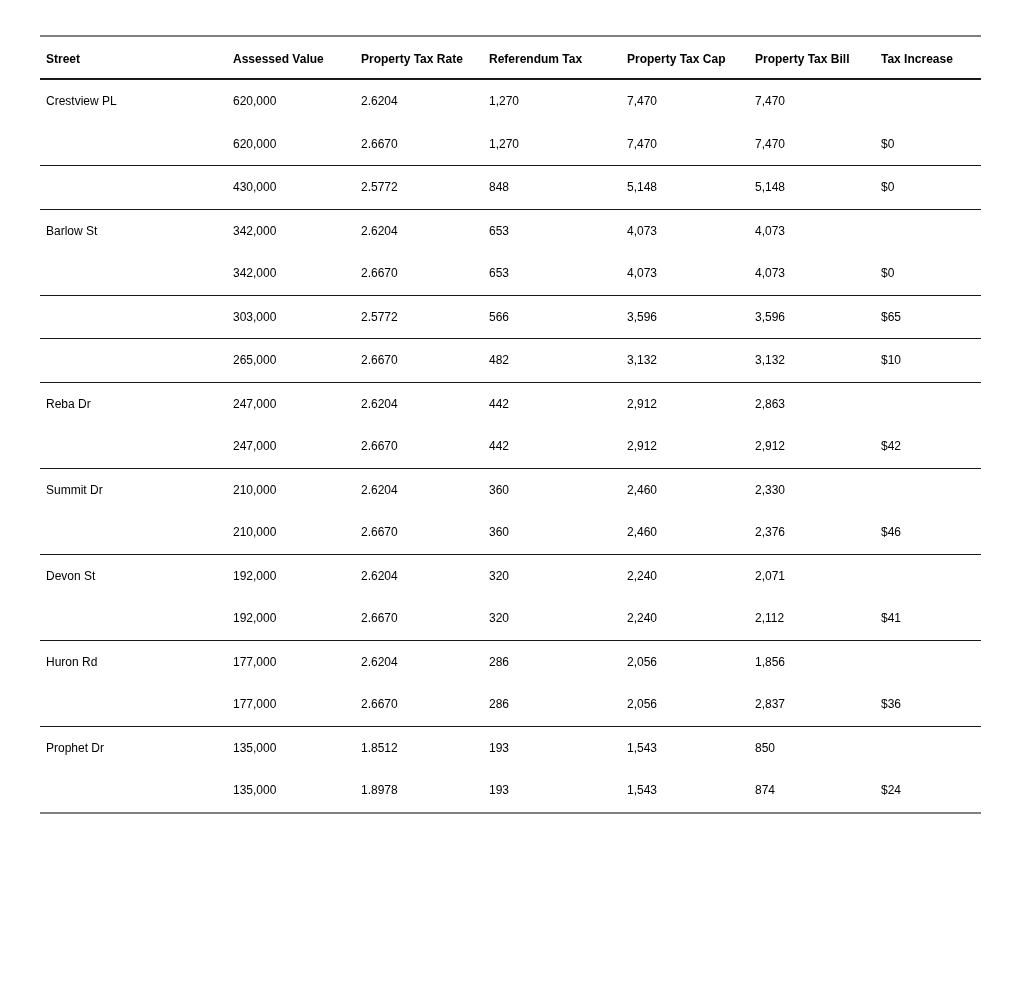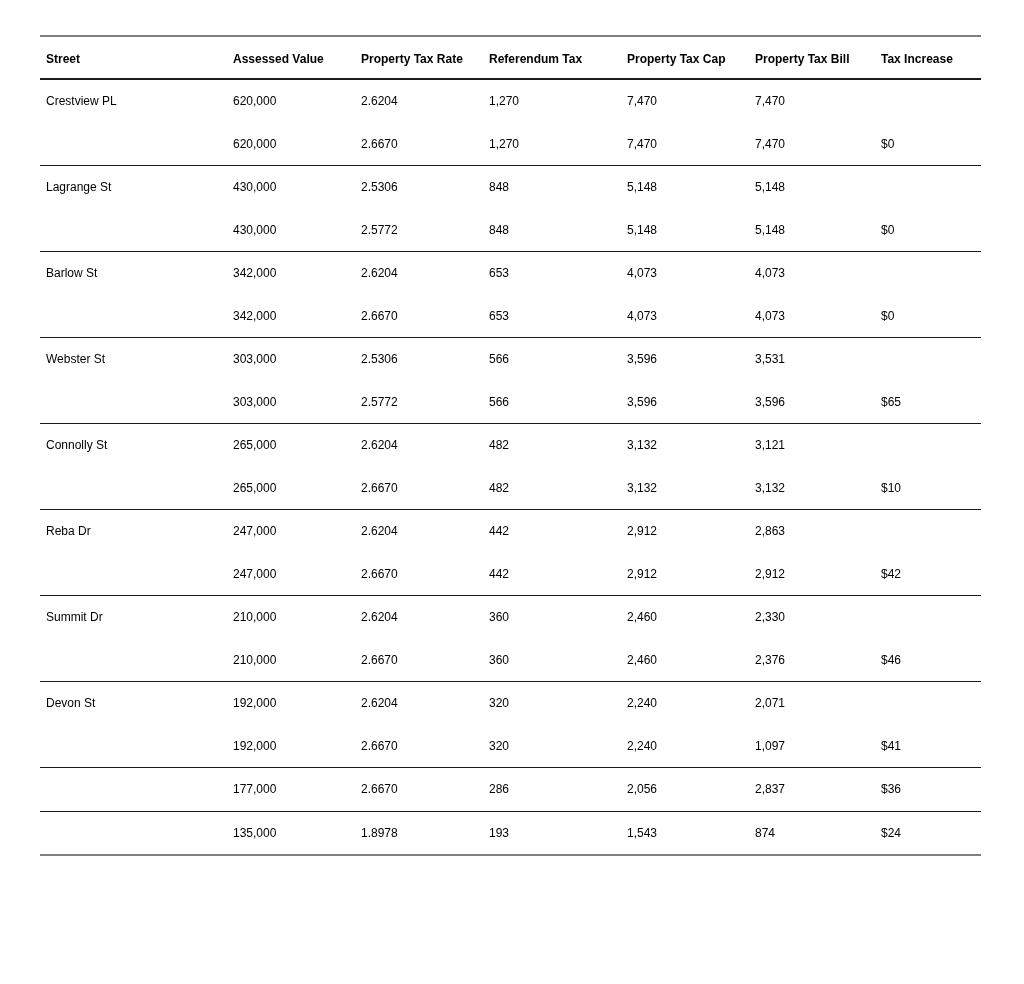--- a/index.html
+++ b/index.html
@@ -90,29 +90,20 @@
           <td>620,000</td>
           <td>2.6670</td>
           <td>1,270</td>
           <td>7,470</td>
           <td>7,470</td>
           <td>$0</td>
         </tr>
       </tbody>
       <tbody class="group">
         <tr>
-          <td>Lagrange St</td>
-          <td>430,000</td>
-          <td>2.5306</td>
-          <td>848</td>
-          <td>5,148</td>
-          <td>5,148</td>
-          <td></td>
-        </tr>
-        <tr>
           <td></td>
           <td>430,000</td>
           <td>2.5772</td>
           <td>848</td>
           <td>5,148</td>
           <td>5,148</td>
           <td>$0</td>
         </tr>
       </tbody>
       <tbody class="group">
@@ -130,49 +121,31 @@
           <td>342,000</td>
           <td>2.6670</td>
           <td>653</td>
           <td>4,073</td>
           <td>4,073</td>
           <td>$0</td>
         </tr>
       </tbody>
       <tbody class="group">
         <tr>
-          <td>Webster St</td>
-          <td>303,000</td>
-          <td>2.5306</td>
-          <td>566</td>
-          <td>3,596</td>
-          <td>3,531</td>
-          <td></td>
-        </tr>
-        <tr>
           <td></td>
           <td>303,000</td>
           <td>2.5772</td>
           <td>566</td>
           <td>3,596</td>
           <td>3,596</td>
           <td>$65</td>
         </tr>
       </tbody>
       <tbody class="group">
         <tr>
-          <td>Connolly St</td>
-          <td>265,000</td>
-          <td>2.6204</td>
-          <td>482</td>
-          <td>3,132</td>
-          <td>3,121</td>
-          <td></td>
-        </tr>
-        <tr>
           <td></td>
           <td>265,000</td>
           <td>2.6670</td>
           <td>482</td>
           <td>3,132</td>
           <td>3,132</td>
           <td>$10</td>
         </tr>
       </tbody>
       <tbody class="group">
@@ -224,36 +197,54 @@
           <td>2,240</td>
           <td>2,071</td>
           <td></td>
         </tr>
         <tr>
           <td></td>
           <td>192,000</td>
           <td>2.6670</td>
           <td>320</td>
           <td>2,240</td>
-          <td>1,097</td>
+          <td>2,112</td>
           <td>$41</td>
         </tr>
       </tbody>
       <tbody class="group">
+        <tr>
+          <td>Huron Rd</td>
+          <td>177,000</td>
+          <td>2.6204</td>
+          <td>286</td>
+          <td>2,056</td>
+          <td>1,856</td>
+          <td></td>
+        </tr>
         <tr>
           <td></td>
           <td>177,000</td>
           <td>2.6670</td>
           <td>286</td>
           <td>2,056</td>
           <td>2,837</td>
           <td>$36</td>
         </tr>
       </tbody>
       <tbody class="group">
+        <tr>
+          <td>Prophet Dr</td>
+          <td>135,000</td>
+          <td>1.8512</td>
+          <td>193</td>
+          <td>1,543</td>
+          <td>850</td>
+          <td></td>
+        </tr>
         <tr>
           <td></td>
           <td>135,000</td>
           <td>1.8978</td>
           <td>193</td>
           <td>1,543</td>
           <td>874</td>
           <td>$24</td>
         </tr>
       </tbody>

